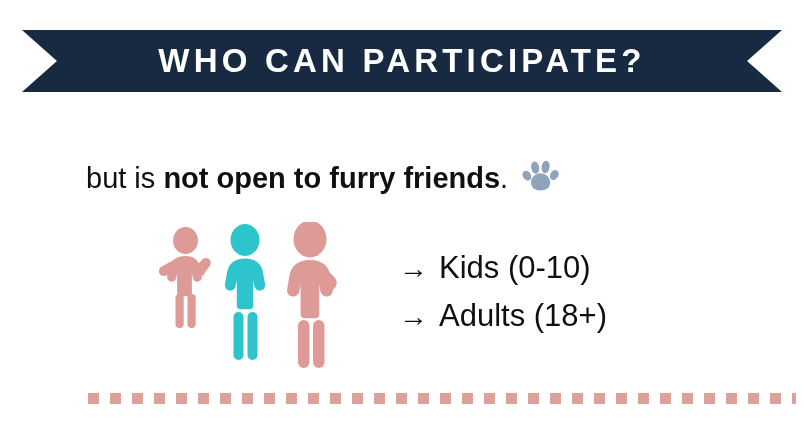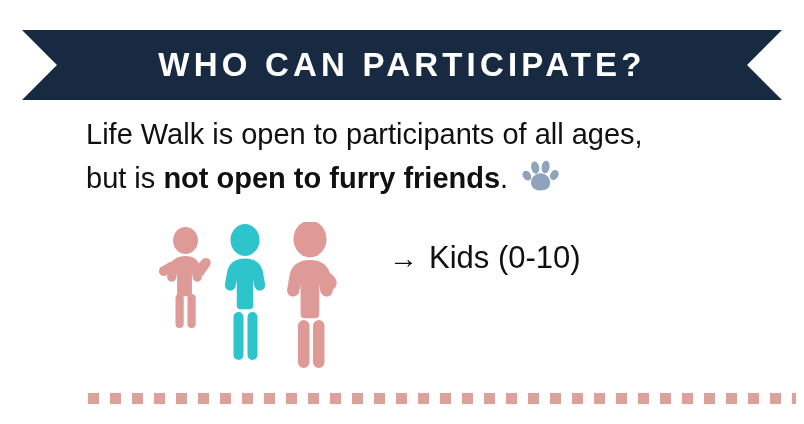--- a/index.html
+++ b/index.html
@@ -15,21 +15,21 @@
     font-family: "Liberation Sans", sans-serif;
     -webkit-font-smoothing: antialiased;
   }
 
   
   #banner-wrap {
     position: absolute;
     left: 22px;
     top: 30px;
     width: 760px;
-    height: 70px;
+    height: 62px;
   }
   #banner-shape {
     position: absolute;
     inset: 0;
     background: #182a42;
     -webkit-clip-path: polygon(0 0, 100% 0, 100% 100%, 0 100%, 4.6% 50%);
     clip-path: polygon(0 0, 100% 0, 100% 100%, 0 100%, 4.6% 50%);
   }
   #banner-shape.right-notch {
     -webkit-clip-path: polygon(0 0, 100% 0, 95.4% 50%, 100% 100%, 0 100%, 4.6% 50%);
@@ -78,21 +78,21 @@
     top: 222px;
     width: 210px;
     height: 148px;
   }
 
   
   #age-list {
     position: absolute;
     left: 383px;
     top: 228px;
-    margin: 6px;
+    margin: 16px;
     padding: 0;
     list-style: none;
   }
   #age-list li {
     font-size: 31px;
     line-height: 48px;
     color: #101010;
     white-space: nowrap;
   }
   #age-list .arrow {
@@ -118,21 +118,21 @@
 </style>
 </head>
 <body>
 
 <div id="banner-wrap">
   <div id="banner-shape" class="right-notch" style="background: rgb(24, 42, 66);"></div>
   <div id="banner-title" style="color: rgb(255, 255, 255);">WHO CAN PARTICIPATE?</div>
 </div>
 
 <div id="intro-paragraph">
-  <span>Life Walk is open to participants of all ages,</span><br>
+  <br>
   <span>but is </span><span class="emph">not open to furry friends</span><span>.</span><span id="paw-icon">
     <svg width="38" height="34" viewBox="0 0 38 34" aria-hidden="true">
       <g fill="#8fa3bd">
         <ellipse cx="13.2" cy="7.6" rx="4.0" ry="6.2" transform="rotate(-11 13.2 7.6)"></ellipse>
         <ellipse cx="23.6" cy="7.0" rx="4.0" ry="6.4" transform="rotate(9 23.6 7.0)"></ellipse>
         <ellipse cx="4.9" cy="15.6" rx="4.0" ry="5.3" transform="rotate(-33 4.9 15.6)"></ellipse>
         <ellipse cx="32.3" cy="15.0" rx="4.0" ry="5.3" transform="rotate(31 32.3 15.0)"></ellipse>
         <path d="M18.6 13.2c5.1 0 9.6 4.3 9.6 9.4 0 5.1-4.0 8.0-9.6 8.0
                  -5.6 0-9.6-2.9-9.6-8.0 0-5.1 4.5-9.4 9.6-9.4z"></path>
       </g>
@@ -185,15 +185,18 @@
       <rect x="146" y="98" width="11.5" height="48" rx="5.7"></rect>
       <rect x="161" y="98" width="11.5" height="48" rx="5.7"></rect>
     </g>
   </svg>
 </div>
 
 <ul id="age-list">
   <li>
     <span class="arrow">→</span><span>Kids (0-10)</span>
   </li>
+  <li>
+    <span class="arrow">→</span><span>Adults (18+)</span>
+  </li>
 </ul>
 
 <div id="dotted-rule" style="--dotcolor: #dda19c; background-image: linear-gradient(to right, rgb(221, 161, 156) 0px, rgb(221, 161, 156) 11px, transparent 11px, transparent 22px);"></div>
 
 </body></html>

